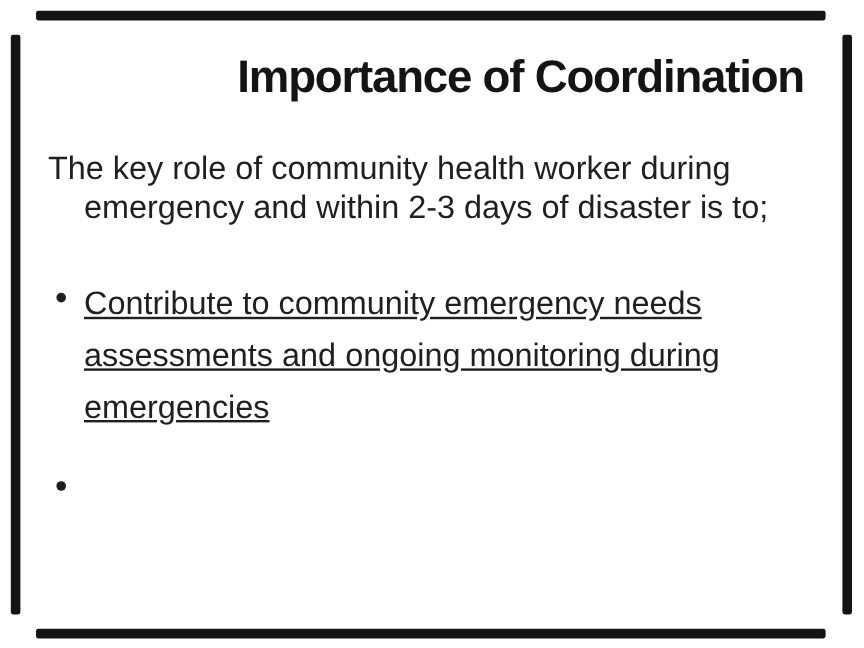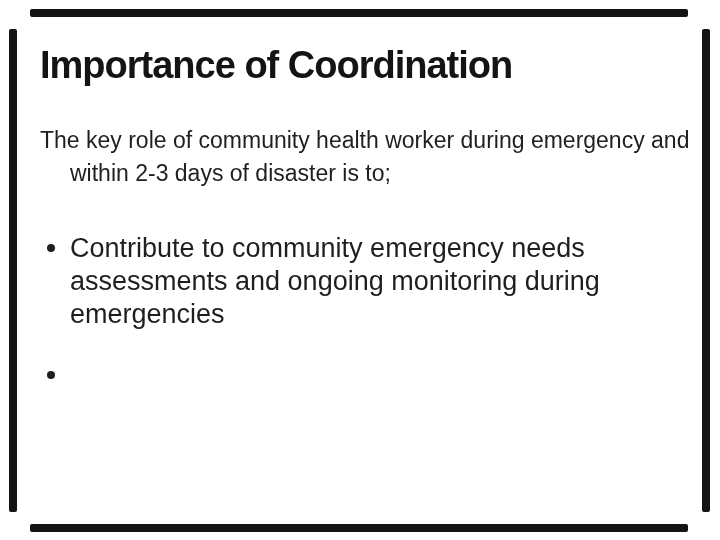--- a/index.html
+++ b/index.html
@@ -31,48 +31,49 @@
     position: absolute;
     left: 40px;
     top: 0;
     width: 650px;
     color: #1f1f1f;
   }
 
   .slide-title {
     margin: 42px 0 0 0;
     padding: 0;
-    text-align: left;
+    text-align: right;
     font-size: 38px;
     line-height: 46px;
     font-weight: bold;
     letter-spacing: -1px;
     color: #141414;
     width: 630px; 
   }
 
   .intro {
     margin-top: 36px;
-    font-size: 23px;
+    font-size: 27px;
     line-height: 33px;
     padding-left: 30px;
     text-indent: -30px; 
   }
 
   .bullet-list {
     margin: 0;
     padding: 0;
     list-style: none;
   }
 
   .bullet-item {
     position: relative;
     padding-left: 30px;
     font-size: 27px;
-    line-height: 33px;
+    line-height: 43px;
+    text-decoration: underline;
   }
   .bullet-item-1 { margin-top: 42px; }
   .bullet-item-2 { margin-top: 28px; }
 
   .bullet-dot {
     position: absolute;
     left: 7px;
     top: 12px;
     width: 8px;
     height: 8px;

